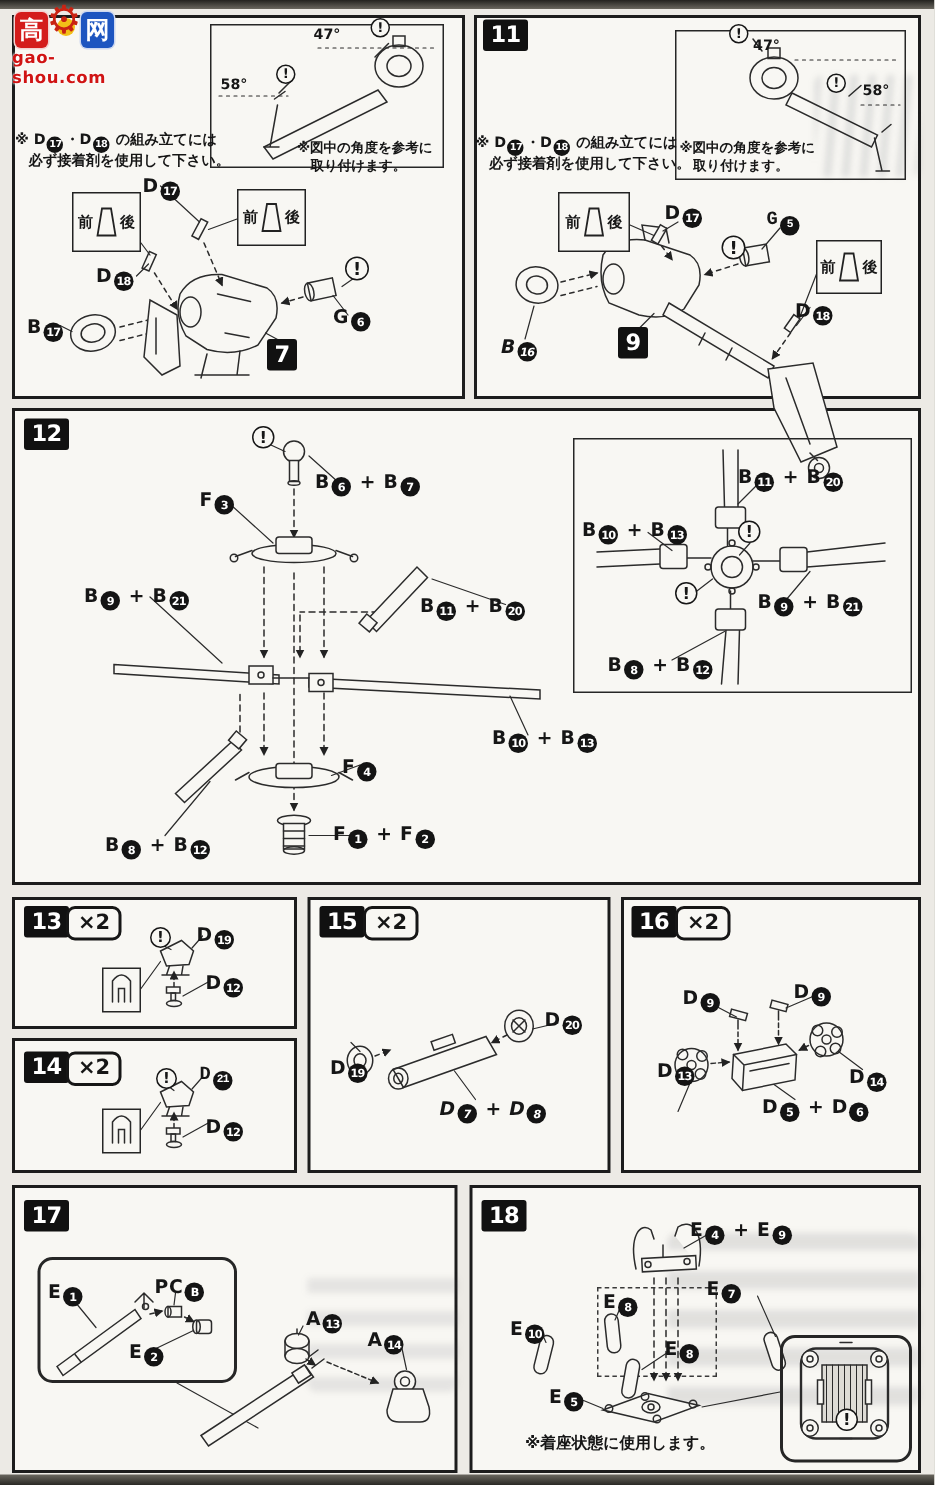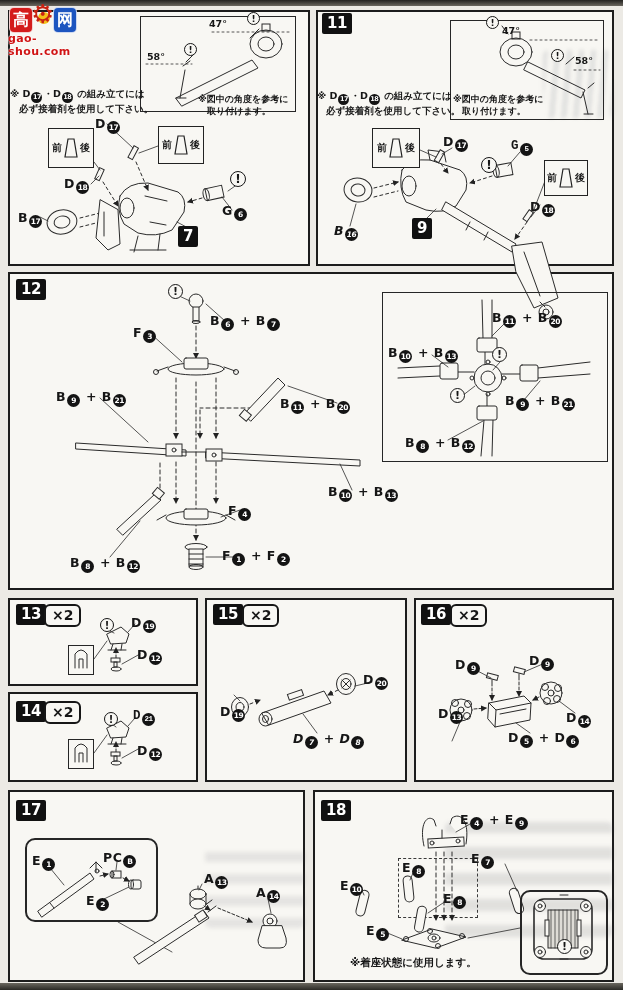--- a/index.html
+++ b/index.html
@@ -432,21 +432,21 @@
       <div class="plabel" style="left: 293px; top: 731px; font-style: italic;">D<span class="cnum">7</span> + D<span class="cnum">8</span></div>
       <div class="plabel" style="left: 455px; top: 657px;">D<span class="cnum">9</span></div>
       <div class="plabel" style="left: 529px; top: 653px;">D<span class="cnum">9</span></div>
       <div class="plabel" style="left: 566px; top: 710px;">D<span class="cnum">14</span></div>
       <div class="plabel" style="left: 438px; top: 706px;">D<span class="cnum">13</span></div>
       <div class="plabel" style="left: 508px; top: 730px;">D<span class="cnum">5</span> + D<span class="cnum">6</span></div>
       <div class="plabel" style="left: 32px; top: 853px;">E<span class="cnum">1</span></div>
       <div class="plabel" style="left: 103px; top: 850px;">PC<span class="cnum">B</span></div>
       <div class="plabel" style="left: 86px; top: 893px;">E<span class="cnum">2</span></div>
       <div class="plabel" style="left: 204px; top: 871px;">A<span class="cnum">13</span></div>
-      <div class="plabel" style="left: 256px; top: 885px;">A<span class="cnum">14</span></div>
+      <div class="plabel" style="left: 245px; top: 885px;">A<span class="cnum">14</span></div>
       <div class="plabel" style="left: 460px; top: 812px;">E<span class="cnum">4</span> + E<span class="cnum">9</span></div>
       <div class="plabel" style="left: 340px; top: 878px;">E<span class="cnum">10</span></div>
       <div class="plabel" style="left: 402px; top: 860px;">E<span class="cnum">8</span></div>
       <div class="plabel" style="left: 471px; top: 851px;">E<span class="cnum">7</span></div>
       <div class="plabel" style="left: 443px; top: 891px;">E<span class="cnum">8</span></div>
       <div class="plabel" style="left: 366px; top: 923px;">E<span class="cnum">5</span></div>
       <div class="aicon" style="left: 247px; top: 12px; width: 13px; height: 13px; font-size: 9px;">!</div>
       <div class="aicon" style="left: 184px; top: 43px; width: 13px; height: 13px; font-size: 9px;">!</div>
       <div class="aicon" style="left: 230px; top: 171px; width: 16px; height: 16px; font-size: 12px;">!</div>
       <div class="aicon" style="left: 486px; top: 16px; width: 13px; height: 13px; font-size: 9px;">!</div>

